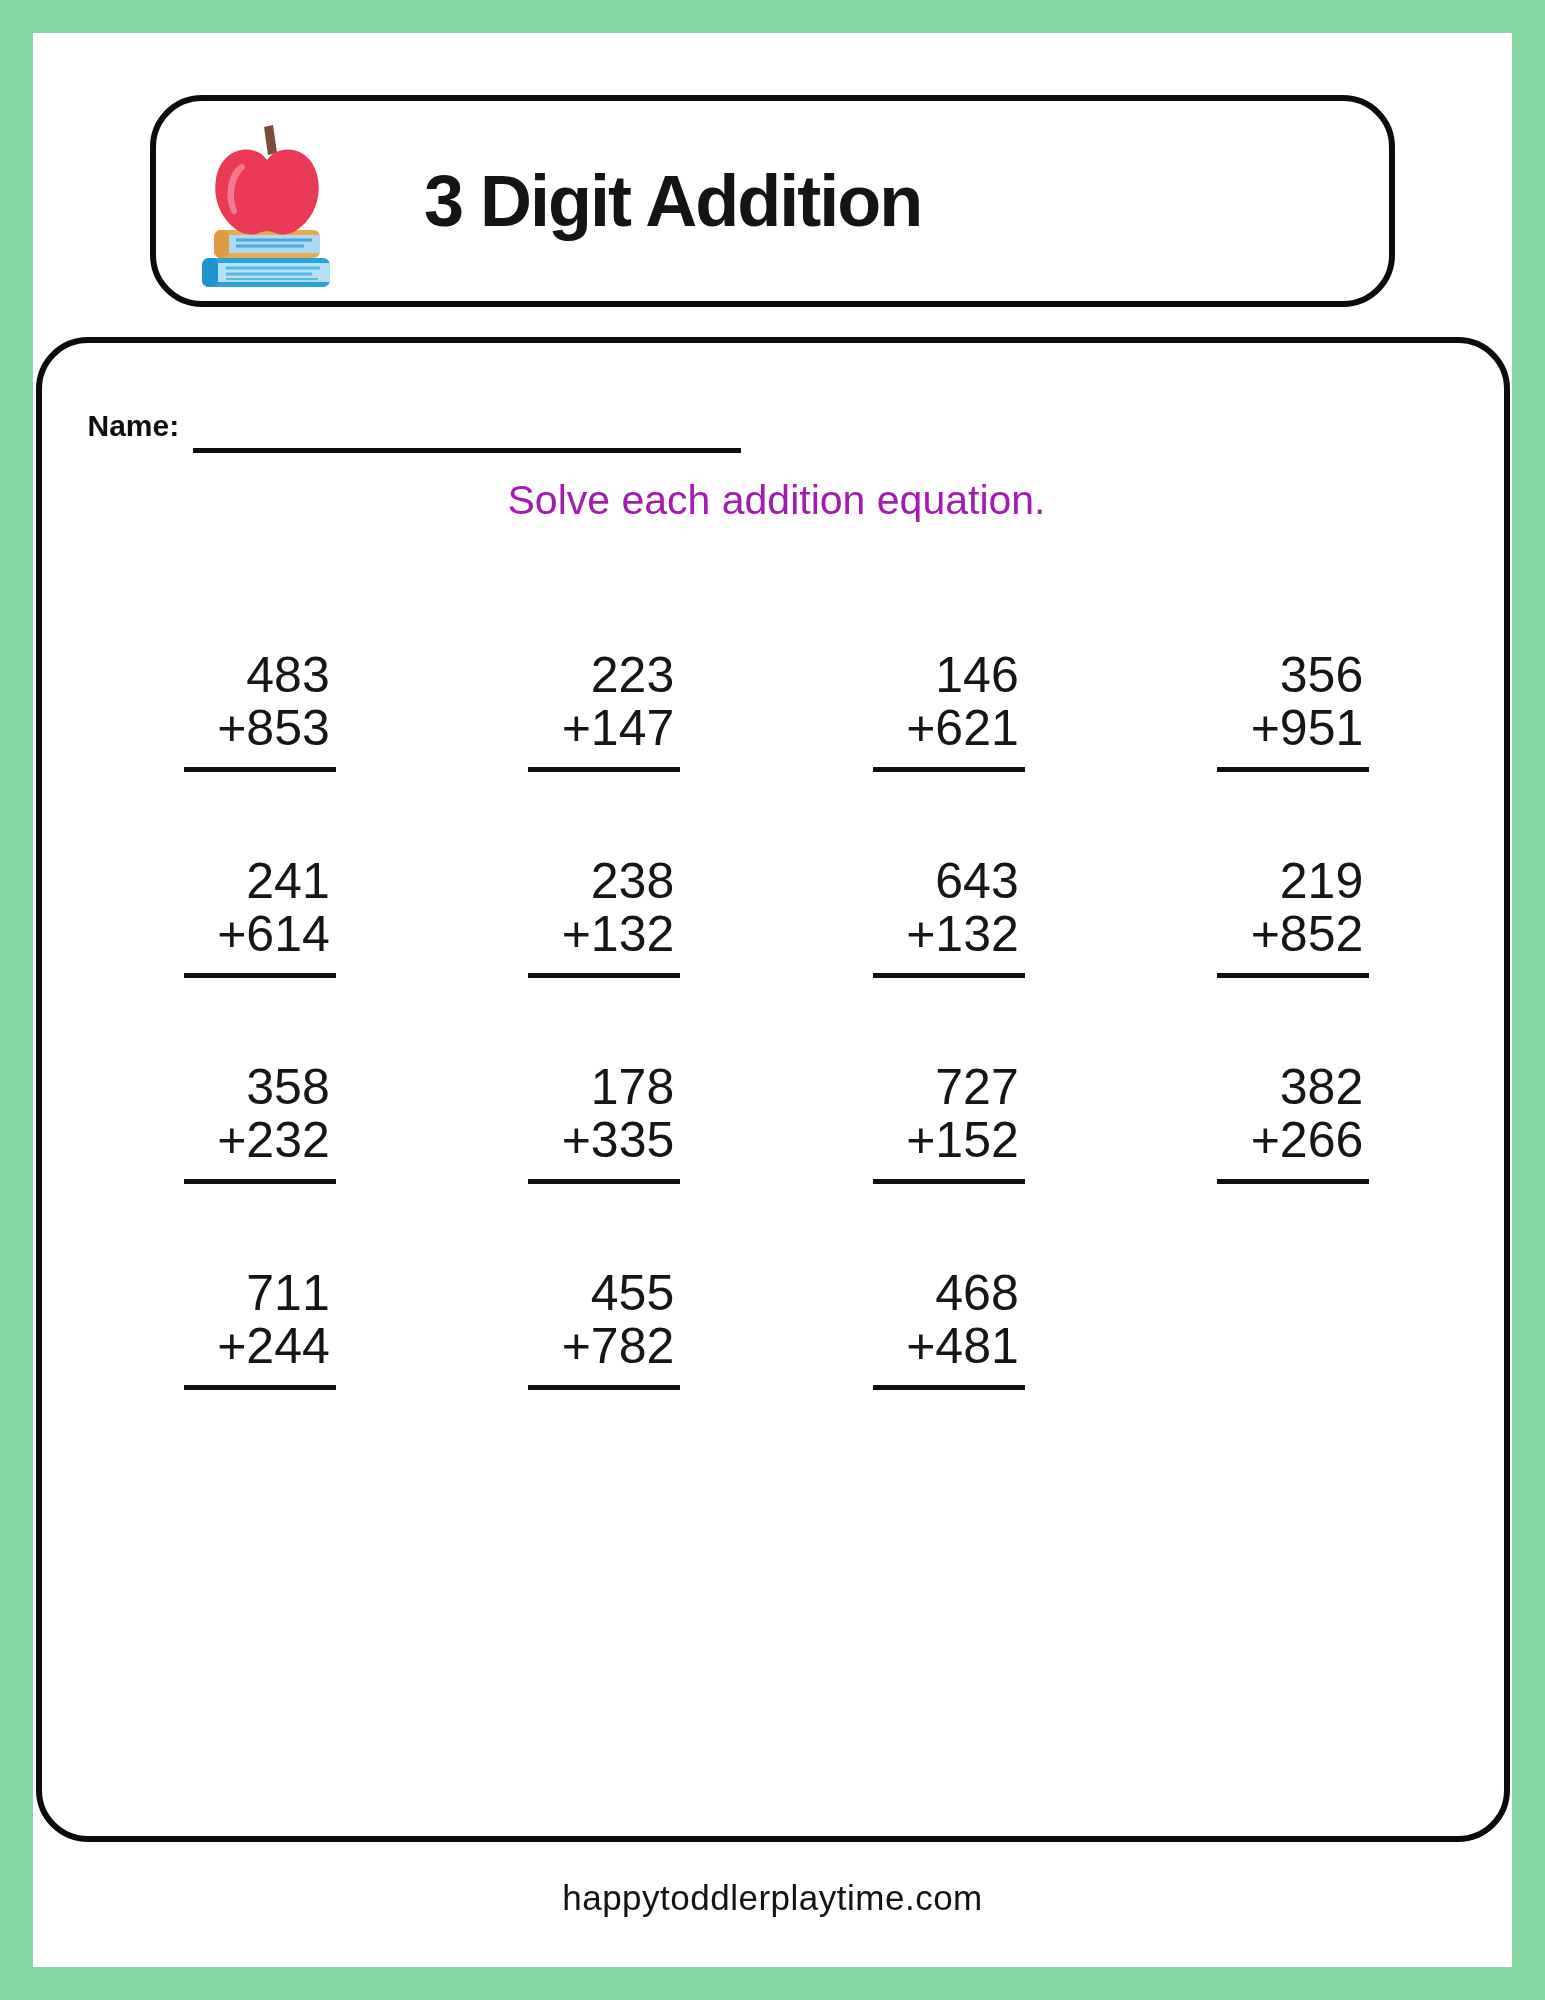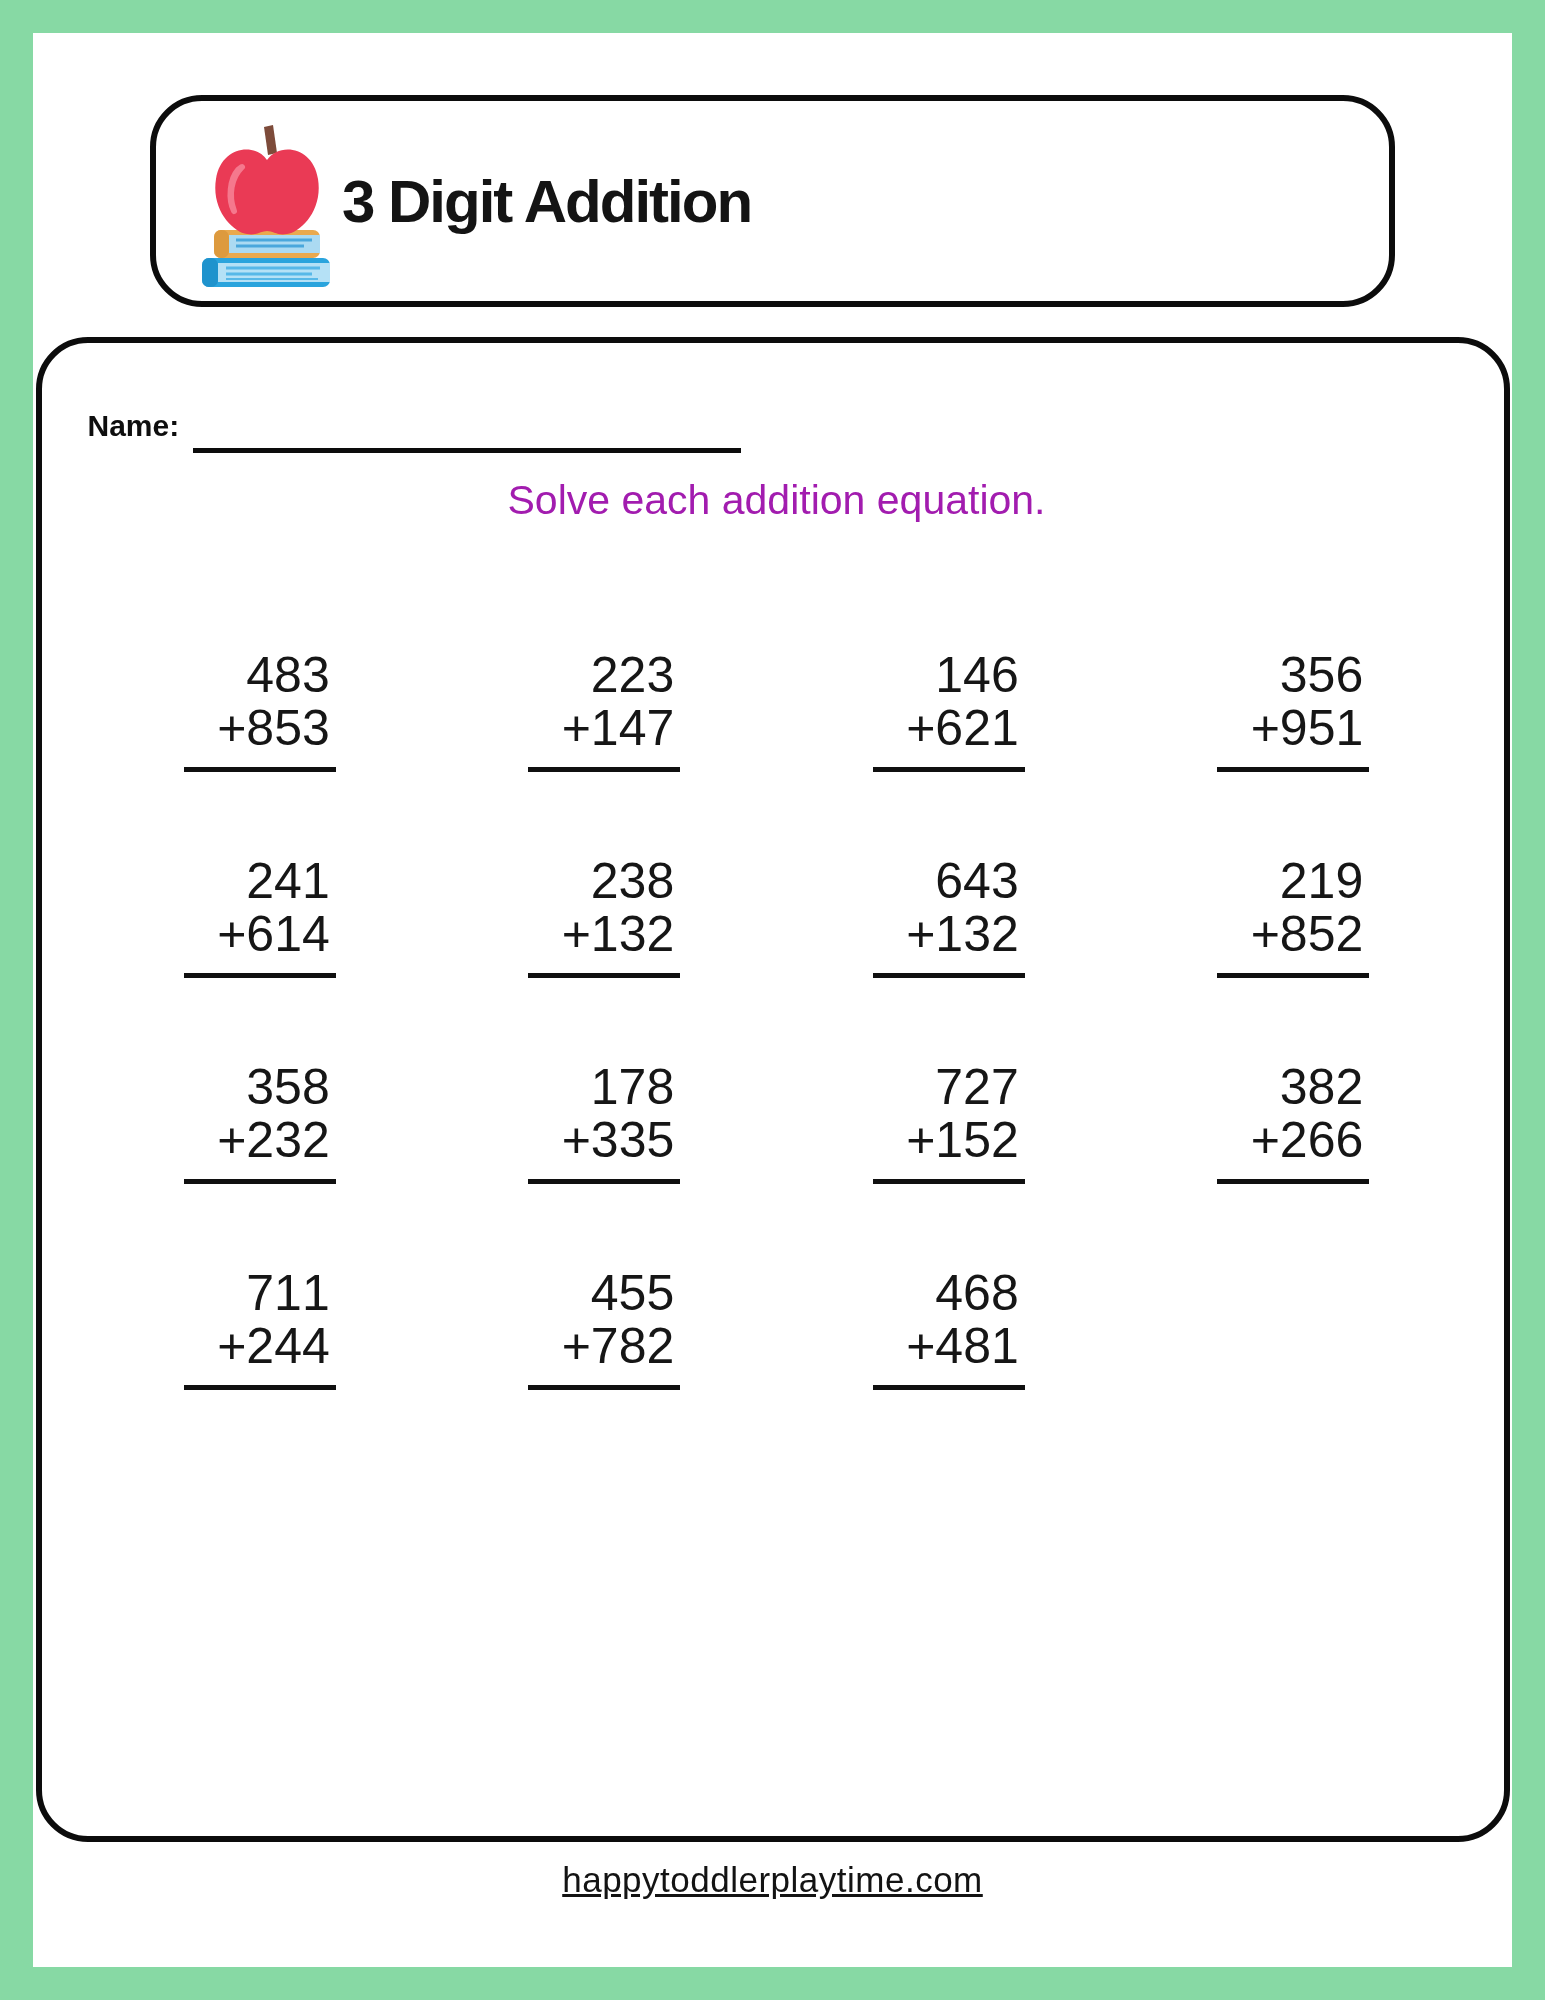--- a/index.html
+++ b/index.html
@@ -23,21 +23,22 @@
     width: 1245px; height: 212px;
     margin: 62px auto 0;
     border: 6px solid #0c0c0c;
     border-radius: 52px;
     background: #fff;
     display: flex;
     align-items: center;
   }
   .icon-wrap { margin-left: 36px; flex: 0 0 auto; display: flex; }
   .title {
-    font-size: 60px;
+    margin-left: 82px;
+    font-size: 72px;
     font-weight: bold;
     letter-spacing: -2px;
     color: #141414;
     white-space: nowrap;
   }
   .main-box {
     width: 1474px; height: 1505px;
     margin: 30px auto 0;
     border: 6px solid #0c0c0c;
     border-radius: 52px;
@@ -78,26 +79,25 @@
     font-size: 50px;
     line-height: 1.06;
     color: #161616;
     font-kerning: none;
   }
   .answer-line {
     margin-top: 12px;
     border-top: 5px solid #101010;
   }
   .footer {
-    margin-top: 18px;
+    margin-top: 36px;
     text-align: center;
     font-size: 35px;
     color: #131313;
     letter-spacing: 0.5px;
-    text-decoration: underline;
   }
 </style>
 </head>
 <body>
 
 <div class="page">
   <div class="sheet">
 
     <div class="header-box">
       <span class="icon-wrap">

